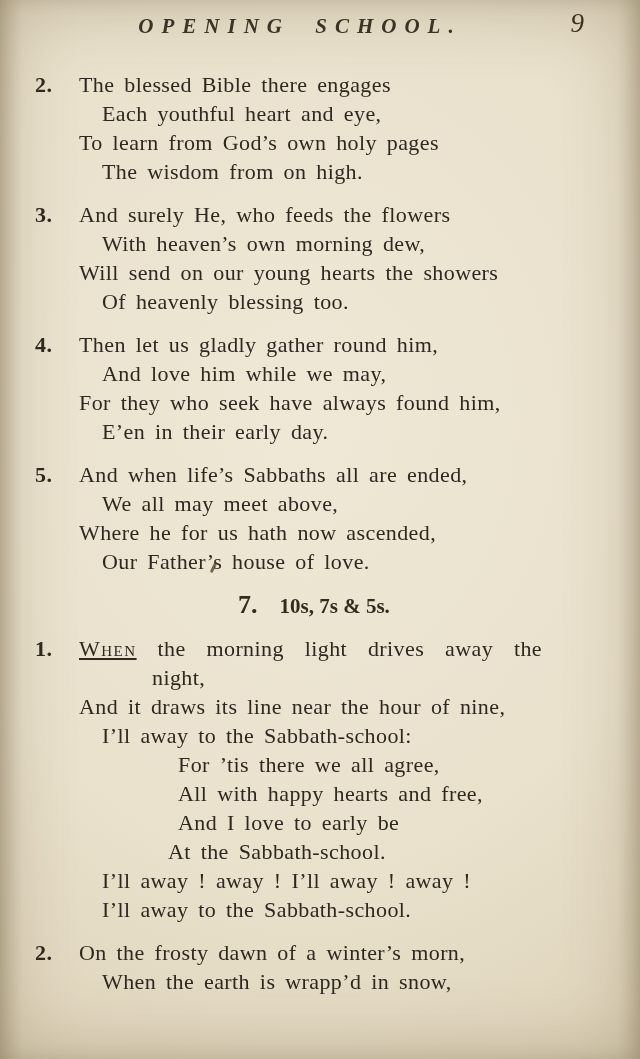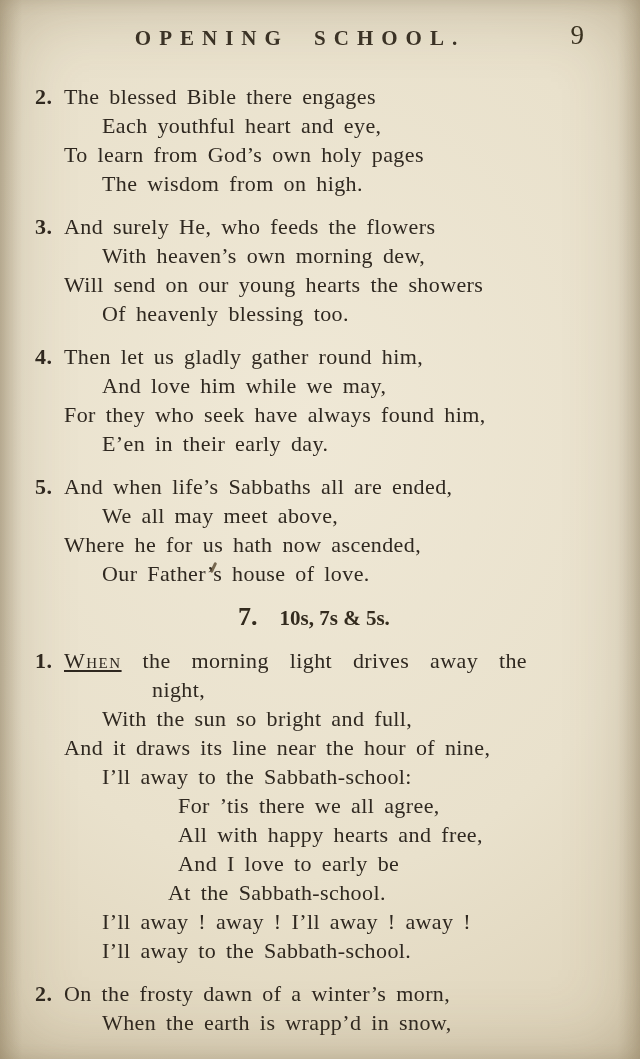--- a/index.html
+++ b/index.html
@@ -17,21 +17,21 @@
     background:
       linear-gradient(90deg, rgba(110,90,55,0.22) 0%, rgba(110,90,55,0) 3.5%, rgba(110,90,55,0) 96.5%, rgba(110,90,55,0.18) 100%),
       radial-gradient(130% 95% at 48% 40%, #efe8d6 0%, #e9e1cc 45%, #ddd2b8 75%, #c9bc9d 96%, #b7a986 100%);
   }
   .page::after {
     content: "";
     position: absolute; inset: 0;
     pointer-events: none;
     box-shadow: inset 0 0 75px rgba(96,76,44,0.30), inset 0 0 16px rgba(96,76,44,0.16);
   }
-  .page-header { position: relative; height: 34px; margin-top: 24px; }
+  .page-header { position: relative; height: 34px; margin-top: 12px; font-style: italic; }
   .running-title {
     position: absolute; left: 0; width: 600px; top: 2px;
     text-align: center;
     font-size: 21px; font-weight: 700;
     letter-spacing: 8px; word-spacing: 12px;
     color: #3a3226;
   }
   .page-number {
     position: absolute; right: 56px; top: -4px;
     font-size: 27px; color: #37301f;
@@ -40,21 +40,21 @@
   .stanza {
     position: relative;
     font-size: 22px; line-height: 29px;
     letter-spacing: 0.4px; word-spacing: 4px;
     margin-bottom: 14px;
   }
   .stanza-num {
     position: absolute; left: -29px; top: 0;
     font-weight: 700;
   }
-  .line.in0 { margin-left: 0; }
+  .line.in0 { margin-left: 15px; }
   .line.in1 { margin-left: 38px; }
   .line.in2 { margin-left: 114px; }
   .line.in3 { margin-left: 104px; }
   .line.in4 { margin-left: 88px; }
   .line.wide { word-spacing: 15px; }
   .smallcaps { font-variant: small-caps; letter-spacing: 1.5px; text-decoration: underline; }
   .hymn-heading {
     text-align: center;
     margin: 6px 46px 14px 0;
     font-weight: 700;
@@ -115,21 +115,20 @@
 
     <div class="hymn-heading">
       <span class="hymn-number">7.</span><span class="hymn-meter">10s, 7s &amp; 5s.</span>
     </div>
 
     <div id="stanzas-bottom">
         <div class="stanza">
           <span class="stanza-num">1.</span>
           <div class="line in0 wide"><span class="smallcaps">When</span> the morning light drives away the</div>
           <div class="line in4">night,</div>
-          <div class="line in1">With the sun so bright and full,</div>
           <div class="line in0">And it draws its line near the hour of nine,</div>
           <div class="line in1">I’ll away to the Sabbath-school:</div>
           <div class="line in2">For ’tis there we all agree,</div>
           <div class="line in2">All with happy hearts and free,</div>
           <div class="line in2">And I love to early be</div>
           <div class="line in3">At the Sabbath-school.</div>
           <div class="line in1">I’ll away ! away ! I’ll away ! away !</div>
           <div class="line in1">I’ll away to the Sabbath-school.</div>
         </div>
         <div class="stanza">

